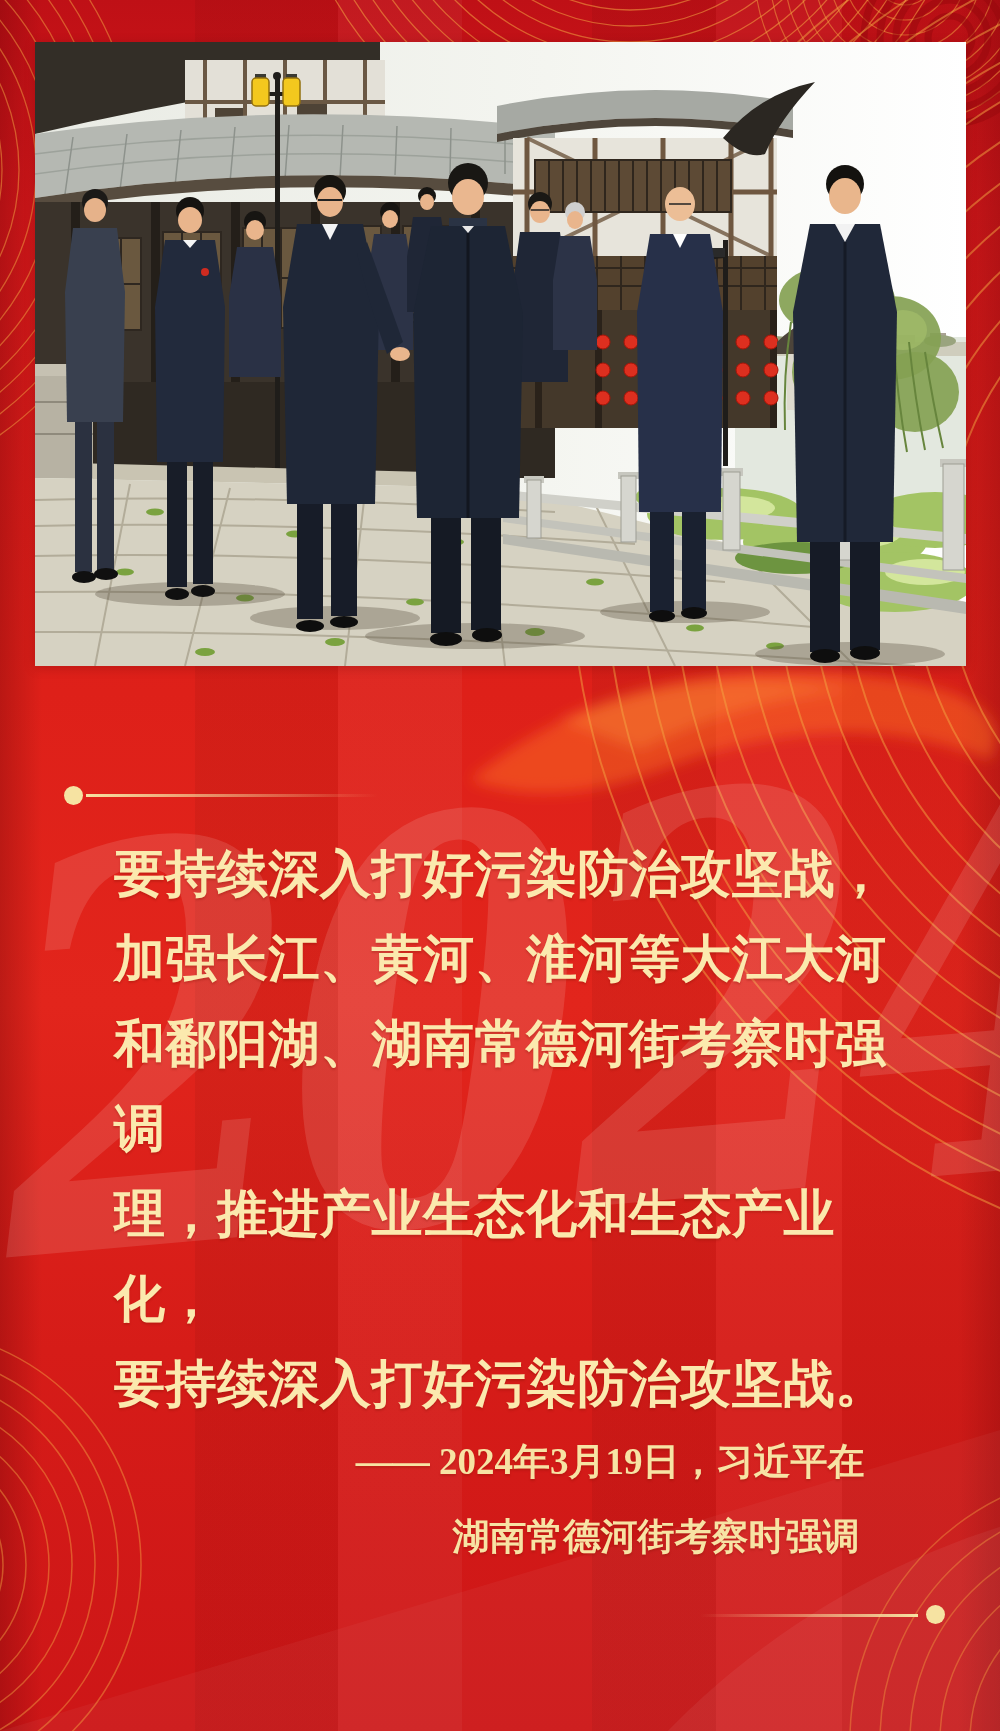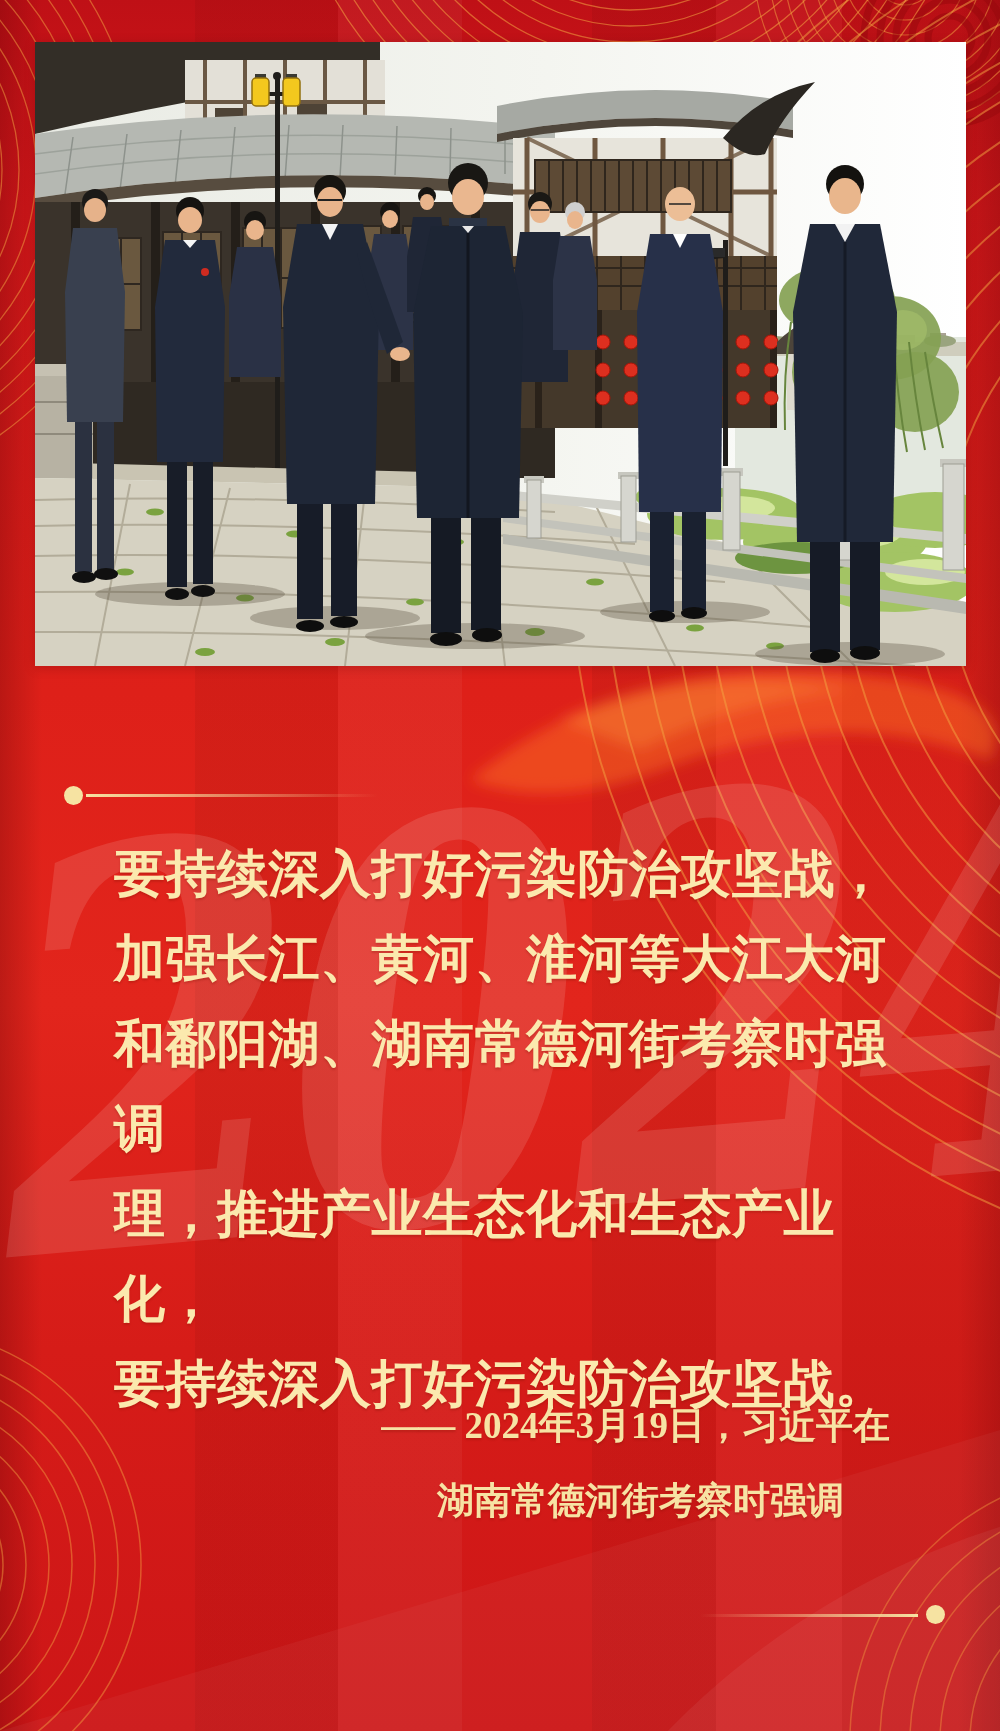--- a/index.html
+++ b/index.html
@@ -34,25 +34,26 @@
     background:linear-gradient(270deg,#f6e3a2 0%,rgba(246,227,162,0) 100%);}
   .divider-bottom .dot{position:absolute;right:0;top:0;}
   .quote{
     position:absolute;left:114px;top:832px;width:780px;z-index:3;
     font-family:Liberation Serif, serif;font-weight:700;
     font-size:51px;line-height:85px;color:#fbe9ae;letter-spacing:0.5px;
     text-shadow:0 2px 2px rgba(120,20,0,0.25);
   }
   .attr{
     position:absolute;z-index:3;font-family:"Liberation Serif","DejaVu Serif",serif;
-    font-weight:700;font-size:37px;line-height:48px;color:#f7e3a4;text-align:right;
+    font-weight:700;font-size:37px;line-height:48px;color:#f7e3a4;text-align:center;
     text-shadow:0 2px 2px rgba(120,20,0,0.25);
+    margin-top:36px;
   }
   .attr1{left:330px;top:1402px;width:560px;}
-  .attr2{left:404px;top:1477px;width:440px;}
+  .attr2{left:436px;top:1477px;width:440px;}
 </style>
 </head>
 <body>
 
 <div class="poster">
 
   <svg class="bg-decor" width="1000" height="1731" viewBox="0 0 1000 1731">
     <defs>
       <filter id="soft" x="-60%" y="-60%" width="220%" height="220%">
           <feGaussianBlur stdDeviation="7"></feGaussianBlur>

